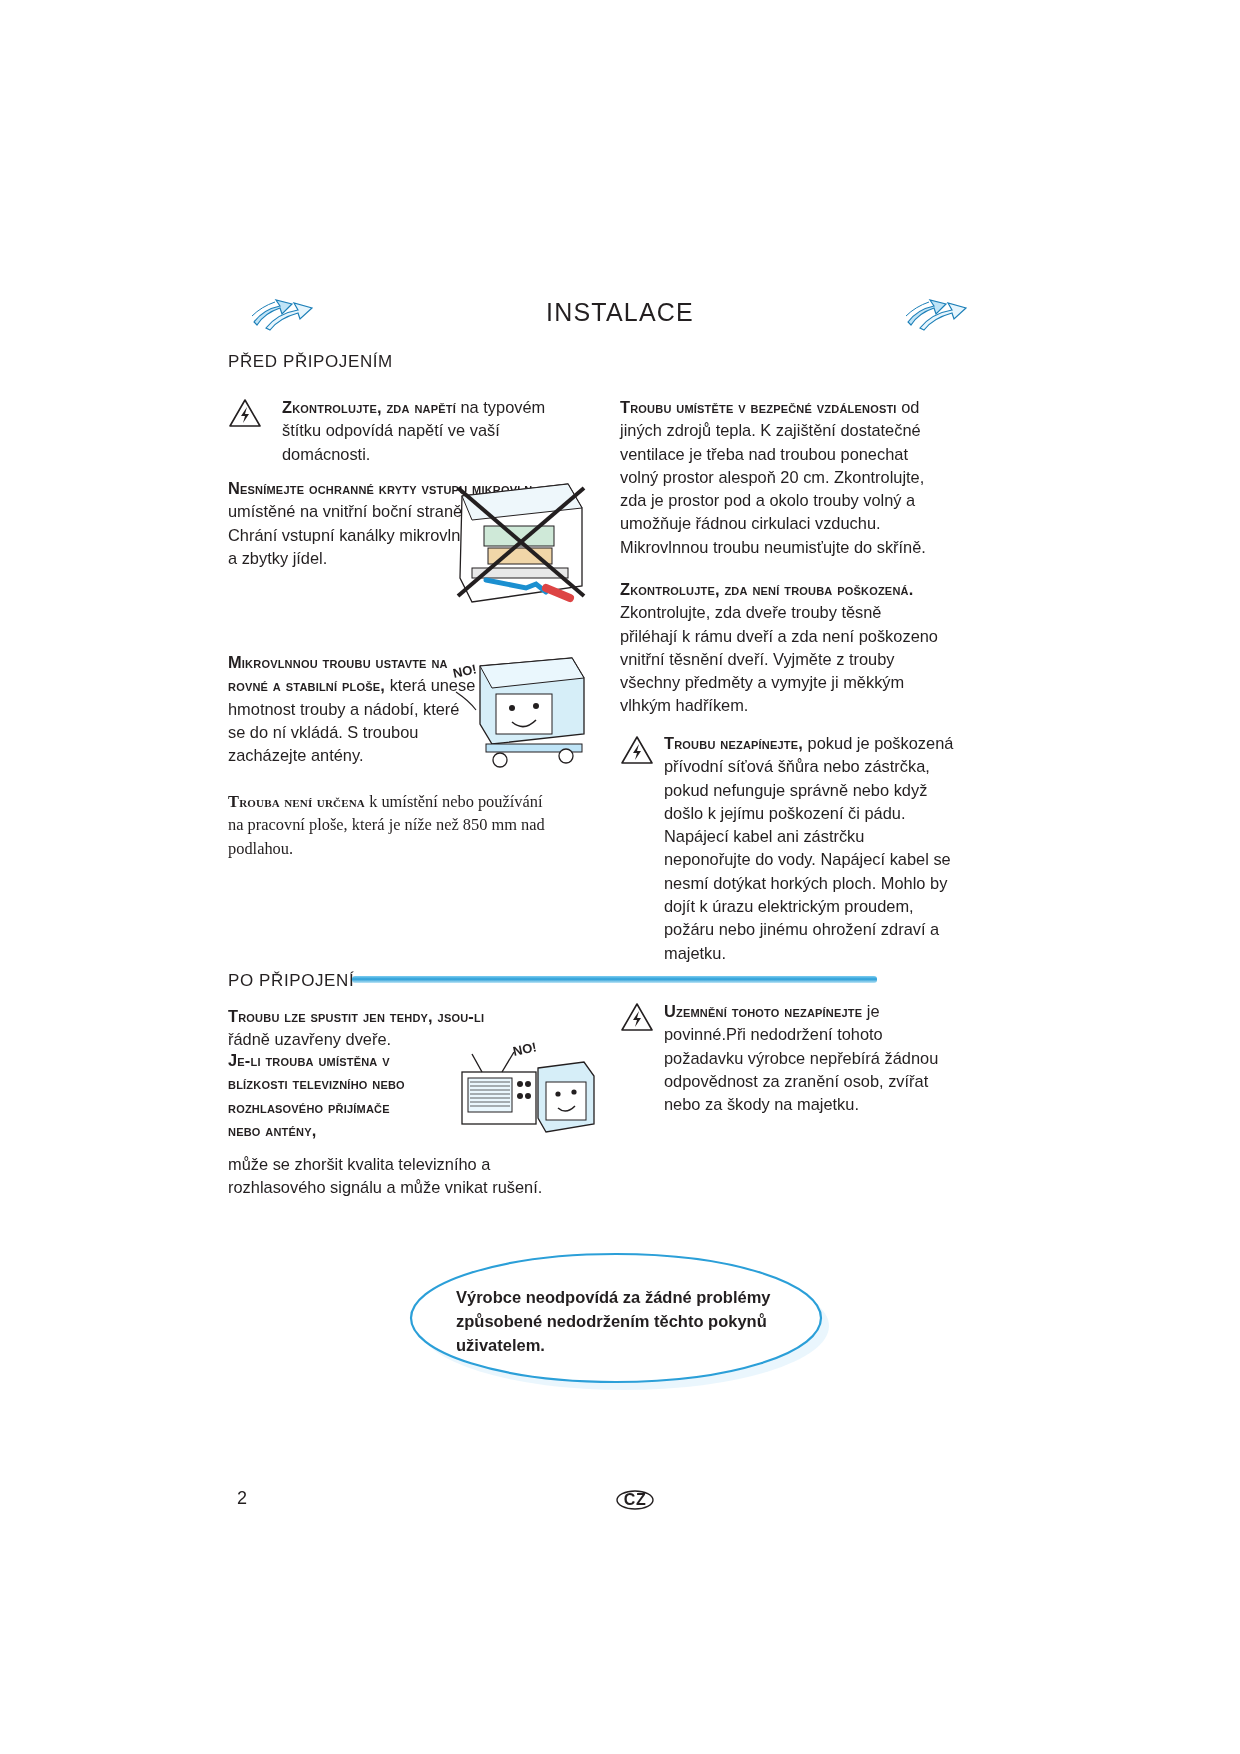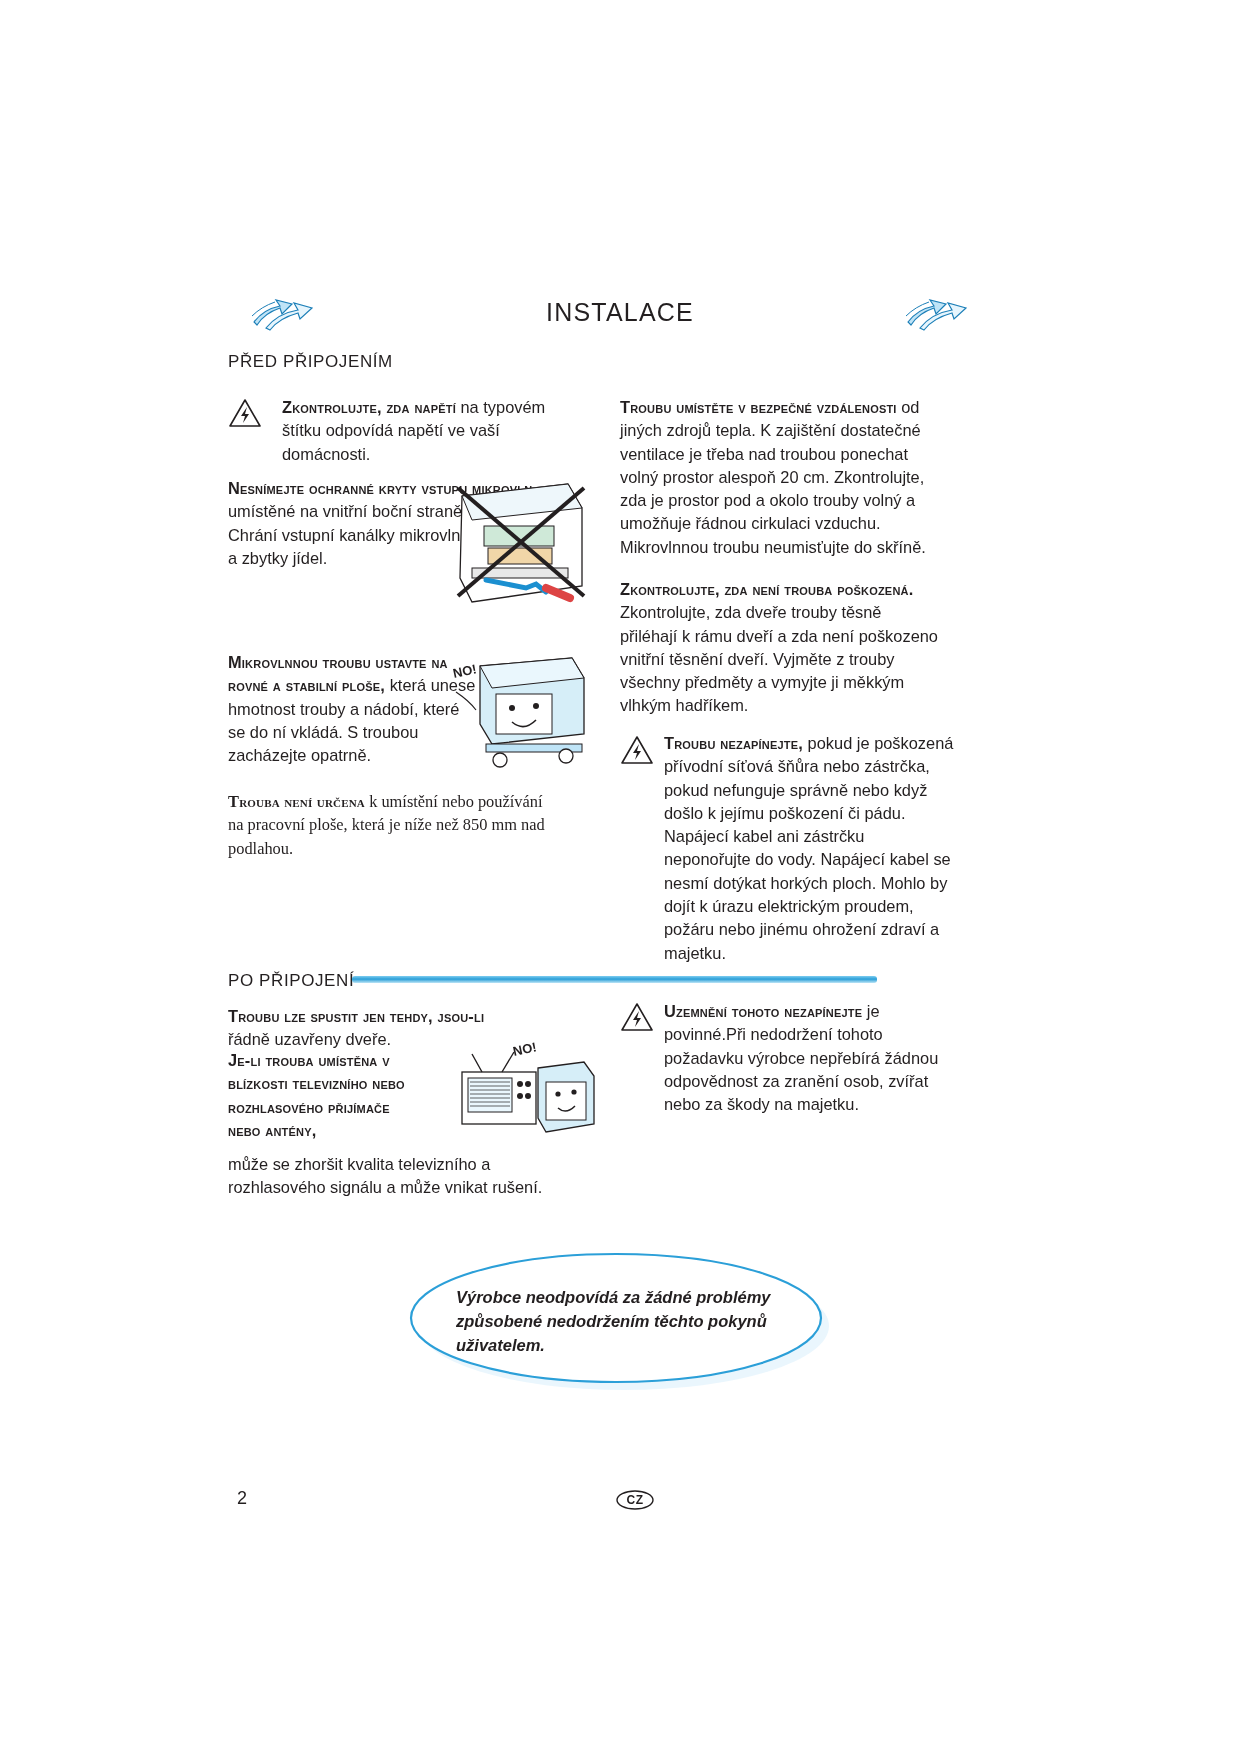--- a/index.html
+++ b/index.html
@@ -85,21 +85,20 @@
   
   .art { position: absolute; }
 
   
   .ellipse-wrap {
     position: absolute;
     left: 400px;
     top: 1240px;
     width: 440px;
     height: 160px;
-    font-style: italic;
   }
   .ellipse-note {
     position: absolute;
     left: 0; top: 0;
     width: 100%;
     height: 100%;
   }
   .ellipse-text {
     position: absolute;
     left: 56px;
@@ -126,21 +125,21 @@
     width: 40px;
     height: 22px;
   }
   .cz-badge .txt {
     position: absolute;
     left: 0; top: 0;
     width: 40px;
     height: 22px;
     line-height: 22px;
     text-align: center;
-    font-size: 12px;
+    font-size: 16px;
     font-weight: 700;
     letter-spacing: .5px;
     color: #231f20;
   }
 </style>
 </head>
 <body>
 
 <div class="page">
 
@@ -189,21 +188,21 @@
       <rect x="22" y="100" width="96" height="10" fill="#e8e8e8" stroke="#231f20" stroke-width="1"></rect>
       <path d="M36 112 L76 120 L86 116 L96 124" fill="none" stroke="#1b8fd0" stroke-width="5" stroke-linecap="round"></path>
       <path d="M96 120 L120 130" stroke="#d44" stroke-width="8" stroke-linecap="round"></path>
       <line x1="8" y1="20" x2="134" y2="128" stroke="#231f20" stroke-width="4"></line>
       <line x1="134" y1="20" x2="8" y2="128" stroke="#231f20" stroke-width="4"></line>
     </svg>
   </div>
 
   <div class="block" style="left:228px; top:651px; width:250px;">
     <span class="sc b">Mikrovlnnou troubu ustavte na rovné a stabilní ploše,</span>
-    <span>která unese hmotnost trouby a nádobí, které se do ní vkládá. S troubou zacházejte opatrně.</span>
+    <span>která unese hmotnost trouby a nádobí, které se do ní vkládá. S troubou zacházejte antény.</span>
   </div>
 
   <div class="art" style="left:452px; top:648px;">
     <svg viewBox="0 0 140 130" width="140" height="130">
       <polygon points="28,18 120,10 132,30 132,86 40,96 28,76" fill="#d6eef8" stroke="#231f20" stroke-width="1.3"></polygon>
       <polygon points="28,18 120,10 132,30 40,40" fill="#eaf7fd" stroke="#231f20" stroke-width="1"></polygon>
       <rect x="44" y="46" width="56" height="40" fill="#ffffff" stroke="#231f20" stroke-width="1"></rect>
       <circle cx="60" cy="60" r="3" fill="#231f20"></circle>
       <circle cx="84" cy="58" r="3" fill="#231f20"></circle>
       <path d="M60 74 q12 10 24 -2" fill="none" stroke="#231f20" stroke-width="1.6"></path>

